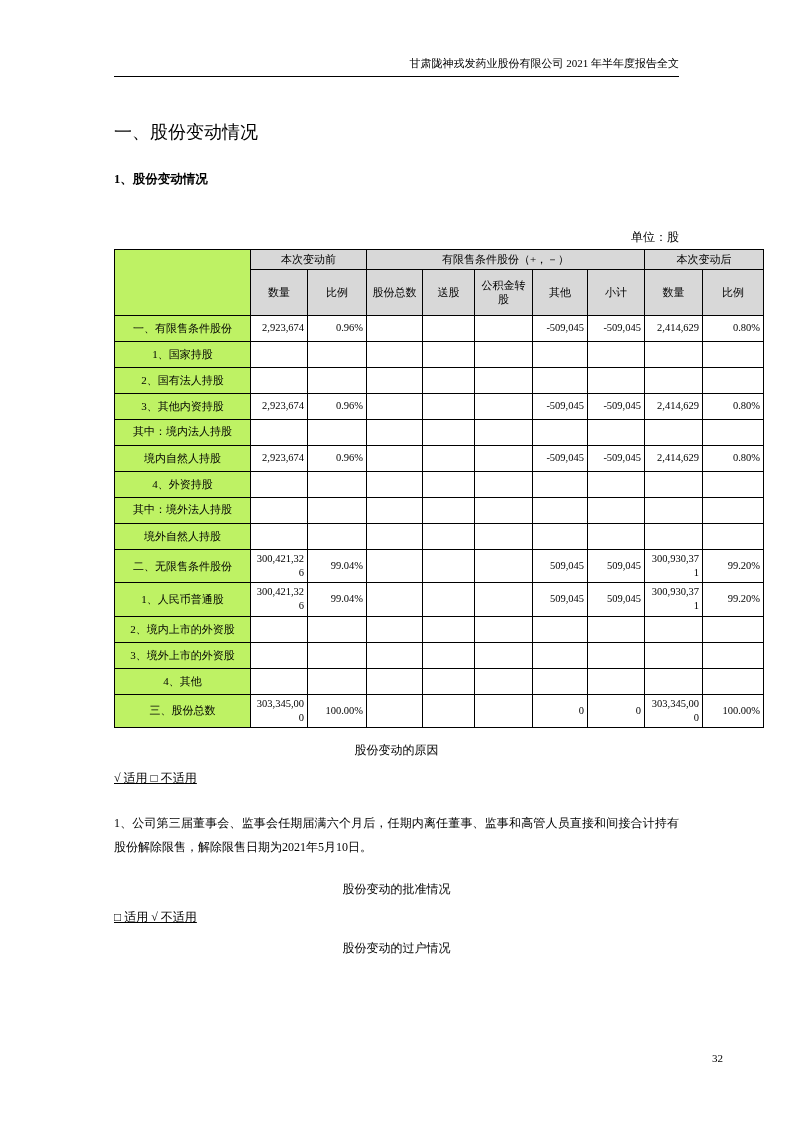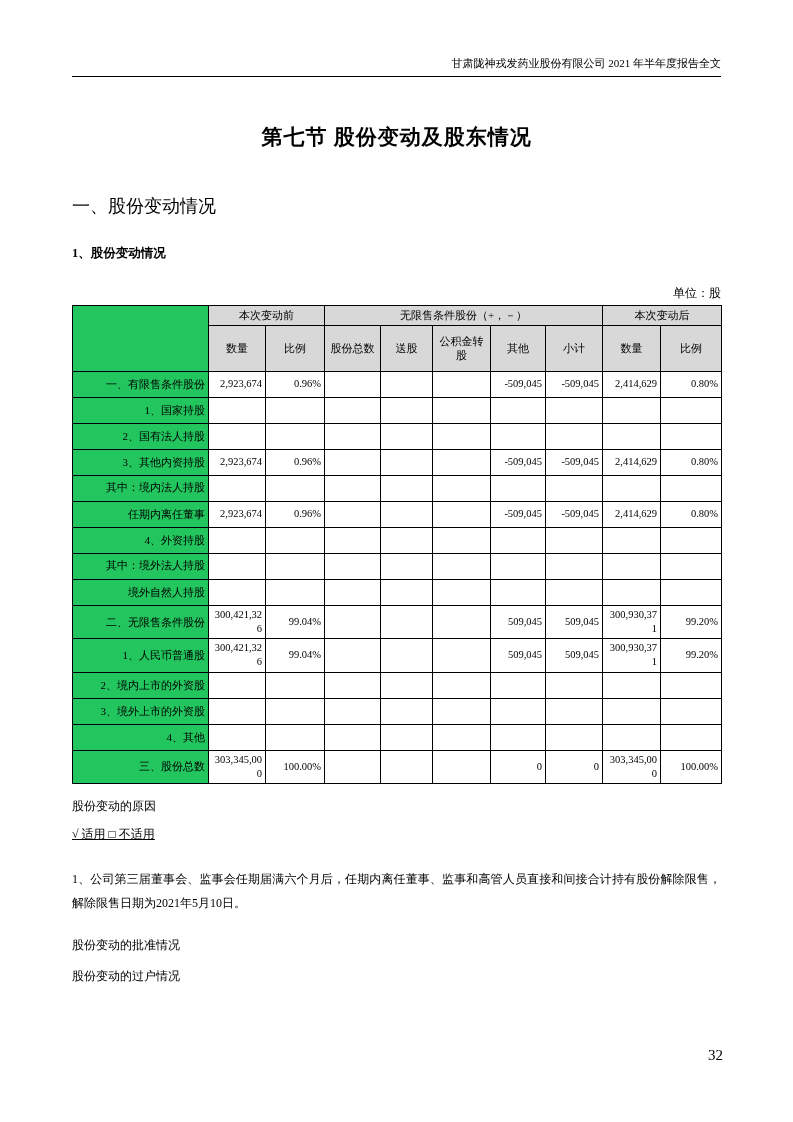--- a/index.html
+++ b/index.html
@@ -7,91 +7,90 @@
   .page {
     position: relative;
     width: 793px;
     height: 1122px;
     margin: 0 auto;
     background: #ffffff;
     color: #000000;
     font-family: "Liberation Serif", "DejaVu Serif", serif;
     overflow: hidden;
   }
-  .content { padding: 0 72px; }
+  .content { padding: 0 114px; }
   .doc-header {
     padding-top: 56px;
     padding-bottom: 5px;
     text-align: right;
     font-size: 11px;
     border-bottom: 1px solid #000;
   }
   .chapter-title {
     margin-top: 46px;
     text-align: center;
     font-size: 21px;
     font-weight: bold;
     letter-spacing: 1px;
   }
   .h-main { margin-top: 43px; font-size: 18px; font-weight: normal; }
   .h-sub  { margin-top: 27px; font-size: 12.5px; font-weight: bold; }
-  .unit-row { margin-top: 23px; margin-bottom: 3px; text-align: right; font-size: 12px; }
+  .unit-row { margin-top: 41px; margin-bottom: 3px; text-align: right; font-size: 12px; }
 
   table.share-table {
     width: 649px;
     border-collapse: collapse;
     table-layout: fixed;
     font-size: 10.5px;
   }
   .share-table td {
     border: 1px solid #000;
     vertical-align: middle;
     padding: 2px 3px;
     overflow-wrap: anywhere;
     word-break: break-all;
     line-height: 1.35;
   }
   .hdr { background: #d8d8d8; text-align: center; font-size: 11px; }
   tr.hdr-row1 td { height: 17px; }
   tr.hdr-row2 td { height: 46px; }
   .label-cell {
-    background: #22c55e;
-    text-align: right;
+    background: #bef264;
+    text-align: center;
     font-size: 11px;
     word-break: keep-all;
   }
   .num-cell { text-align: right; padding-right: 4px; }
   tbody.share-body td { height: 26px; }
   .indent-0 { padding-left: 6px; }
   .indent-1 { padding-left: 17px; }
   .indent-2 { padding-left: 25px; font-family: Liberation Mono, monospace; }
   .indent-3 { padding-left: 33px; }
 
-  .note-title  { margin-top: 14px; font-size: 12px; }
+  .note-title  { margin-top: 14px; font-size: 12px; text-align: center; }
   .note-choice { margin-top: 11px; font-size: 12px; text-decoration: underline; }
   .note-para   { margin-top: 24px; font-size: 12px; line-height: 2.05; text-align: justify; }
   .note-gap    { margin-top: 21px; }
   .page-number {
     position: absolute;
     right: 70px;
     bottom: 58px;
-    font-size: 15px;
+    font-size: 11px;
   }
 </style>
 </head>
 <body>
 
 <div class="page">
   <div class="content">
 
     <div class="doc-header">
       <span>甘肃陇神戎发药业股份有限公司 2021 年半年度报告全文</span>
     </div>
 
-    <div class="chapter-title">第七节 股份变动及股东情况</div>
 
     <div class="h-main">一、股份变动情况</div>
 
     <div class="h-sub">1、股份变动情况</div>
 
     <div class="unit-row">单位：股</div>
 
     <table class="share-table">
       <colgroup>
         <col style="width:136px">
@@ -102,21 +101,21 @@
         <col style="width:58px">
         <col style="width:55px">
         <col style="width:57px">
         <col style="width:58px">
         <col style="width:61px">
       </colgroup>
       <thead>
         <tr class="hdr-row1">
           <td class="hdr label-cell" rowspan="2"></td>
           <td class="hdr" colspan="2">本次变动前</td>
-          <td class="hdr" colspan="5">无限售条件股份（+，－）</td>
+          <td class="hdr" colspan="5">有限售条件股份（+，－）</td>
           <td class="hdr" colspan="2">本次变动后</td>
         </tr>
         <tr class="hdr-row2">
           <td class="hdr">数量</td>
           <td class="hdr">比例</td>
           <td class="hdr">股份总数</td>
           <td class="hdr">送股</td>
           <td class="hdr">公积金转股</td>
           <td class="hdr">其他</td>
           <td class="hdr">小计</td>
@@ -179,21 +178,21 @@
             <td class="num-cell"></td>
             <td class="num-cell"></td>
             <td class="num-cell"></td>
             <td class="num-cell"></td>
             <td class="num-cell"></td>
             <td class="num-cell"></td>
             <td class="num-cell"></td>
             <td class="num-cell"></td>
           </tr>
           <tr>
-            <td class="label-cell indent-3">任期内离任董事</td>
+            <td class="label-cell indent-3">境内自然人持股</td>
             <td class="num-cell">2,923,674</td>
             <td class="num-cell">0.96%</td>
             <td class="num-cell"></td>
             <td class="num-cell"></td>
             <td class="num-cell"></td>
             <td class="num-cell">-509,045</td>
             <td class="num-cell">-509,045</td>
             <td class="num-cell">2,414,629</td>
             <td class="num-cell">0.80%</td>
           </tr>
@@ -306,18 +305,19 @@
             <td class="num-cell">100.00%</td>
           </tr>
         </tbody>
     </table>
 
     <div class="note-title">股份变动的原因</div>
     <div class="note-choice">√ 适用 □ 不适用</div>
     <div class="note-para">1、公司第三届董事会、监事会任期届满六个月后，任期内离任董事、监事和高管人员直接和间接合计持有股份解除限售，解除限售日期为2021年5月10日。</div>
 
     <div class="note-title note-gap">股份变动的批准情况</div>
+    <div class="note-choice">□ 适用 √ 不适用</div>
     <div class="note-title">股份变动的过户情况</div>
 
   </div>
 
   <div class="page-number">32</div>
 </div>
 
 </body></html>

